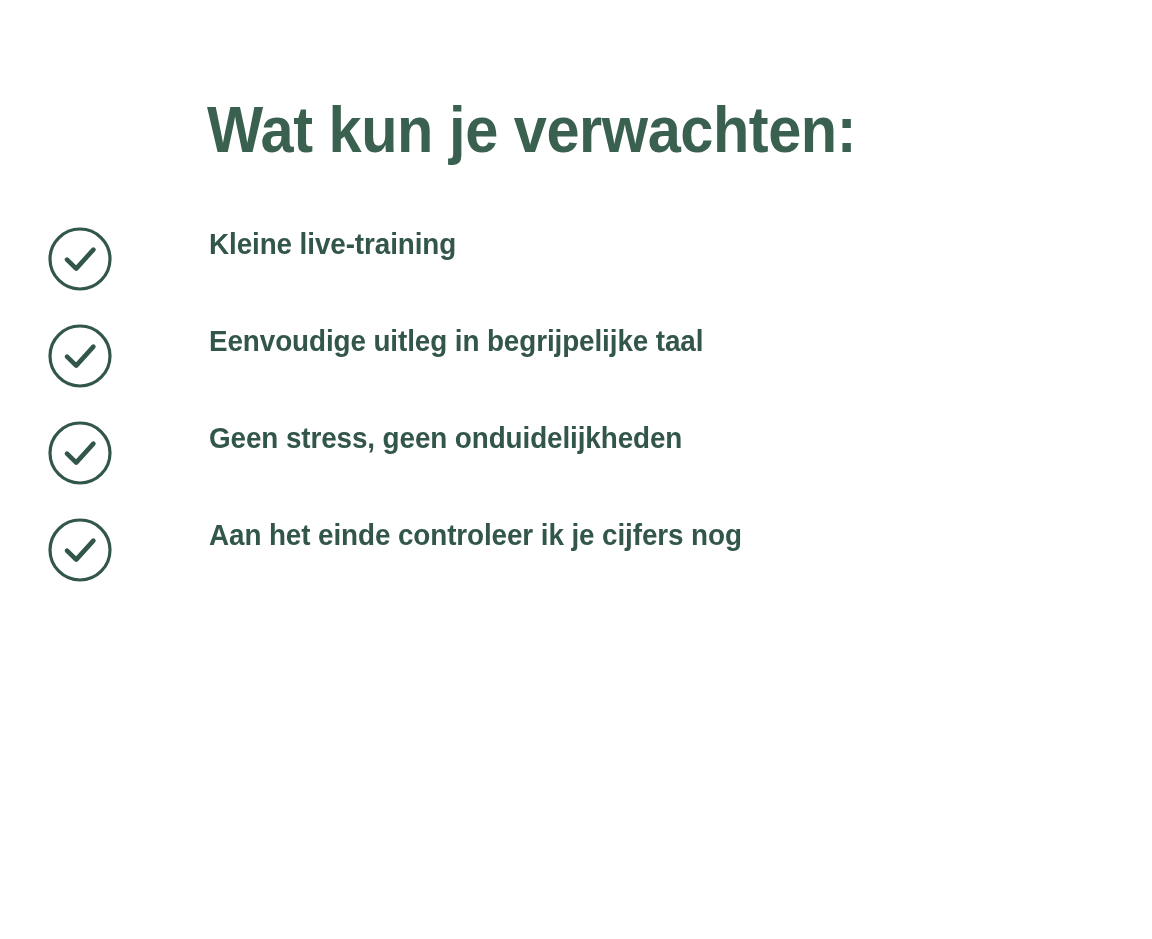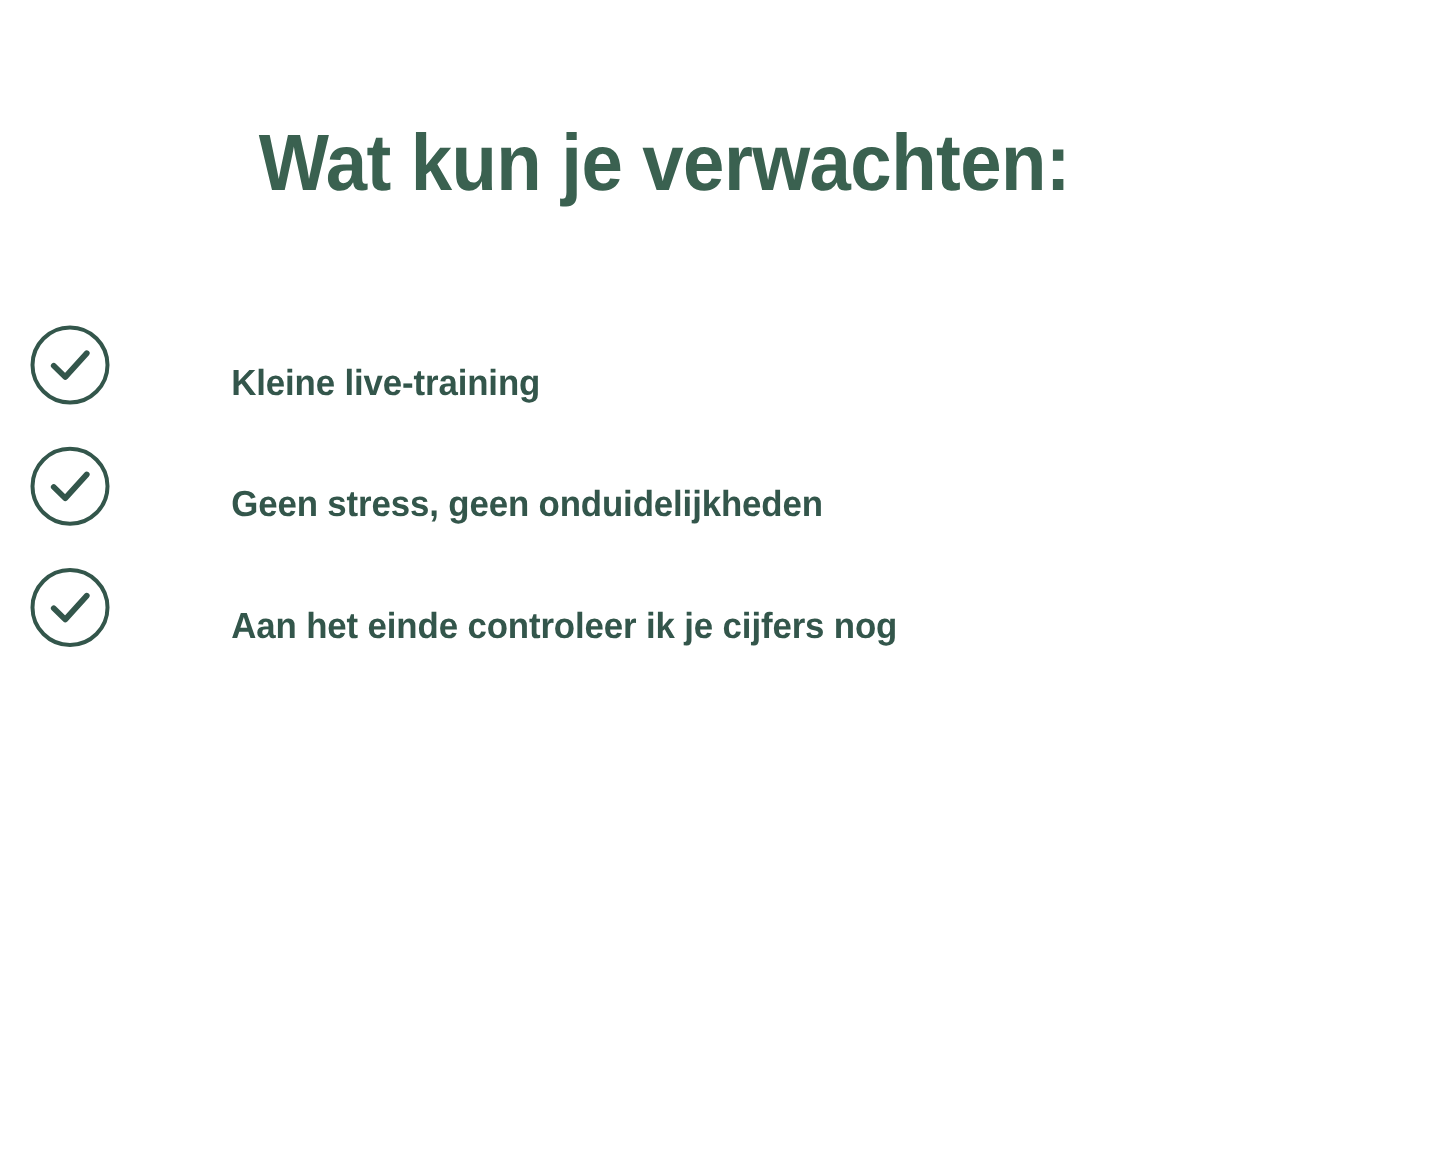--- a/index.html
+++ b/index.html
@@ -46,23 +46,23 @@
     top: 190px;
     width: 1152px;
     margin: 0;
     padding: 0;
     list-style: none;
   }
 
   .check-row {
     position: relative;
     display: flex;
-    align-items: flex-end;
+    align-items: flex-start;
     height: 97px;
-    padding-left: 24px;
+    padding-left: 48px;
     box-sizing: border-box;
   }
 
   .check-icon {
     flex: 0 0 auto;
     width: 64px;
     height: 64px;
     display: block;
   }
 
@@ -97,20 +97,29 @@
     <li class="check-row">
       <span class="check-icon">
         <svg viewBox="0 0 64 64" xmlns="http://www.w3.org/2000/svg" aria-hidden="true">
           <circle cx="32" cy="32" r="30" fill="none" stroke="#33564b" stroke-width="3.2"></circle>
           <path d="M19 32.6 L28.2 41.6 L45.4 22.6" fill="none" stroke="#33564b" stroke-width="4.6" stroke-linecap="round" stroke-linejoin="round"></path>
         </svg>
       </span>
       <span class="check-label">Kleine live-training</span>
     </li>
 
+    <li class="check-row">
+      <span class="check-icon">
+        <svg viewBox="0 0 64 64" xmlns="http://www.w3.org/2000/svg" aria-hidden="true">
+          <circle cx="32" cy="32" r="30" fill="none" stroke="#33564b" stroke-width="3.2"></circle>
+          <path d="M19 32.6 L28.2 41.6 L45.4 22.6" fill="none" stroke="#33564b" stroke-width="4.6" stroke-linecap="round" stroke-linejoin="round"></path>
+        </svg>
+      </span>
+      <span class="check-label">Eenvoudige uitleg in begrijpelijke taal</span>
+    </li>
 
 
 
 
     <li class="check-row">
       <span class="check-icon">
         <svg viewBox="0 0 64 64" xmlns="http://www.w3.org/2000/svg" aria-hidden="true">
           <circle cx="32" cy="32" r="30" fill="none" stroke="#33564b" stroke-width="3.2"></circle>
           <path d="M19 32.6 L28.2 41.6 L45.4 22.6" fill="none" stroke="#33564b" stroke-width="4.6" stroke-linecap="round" stroke-linejoin="round"></path>
         </svg>

